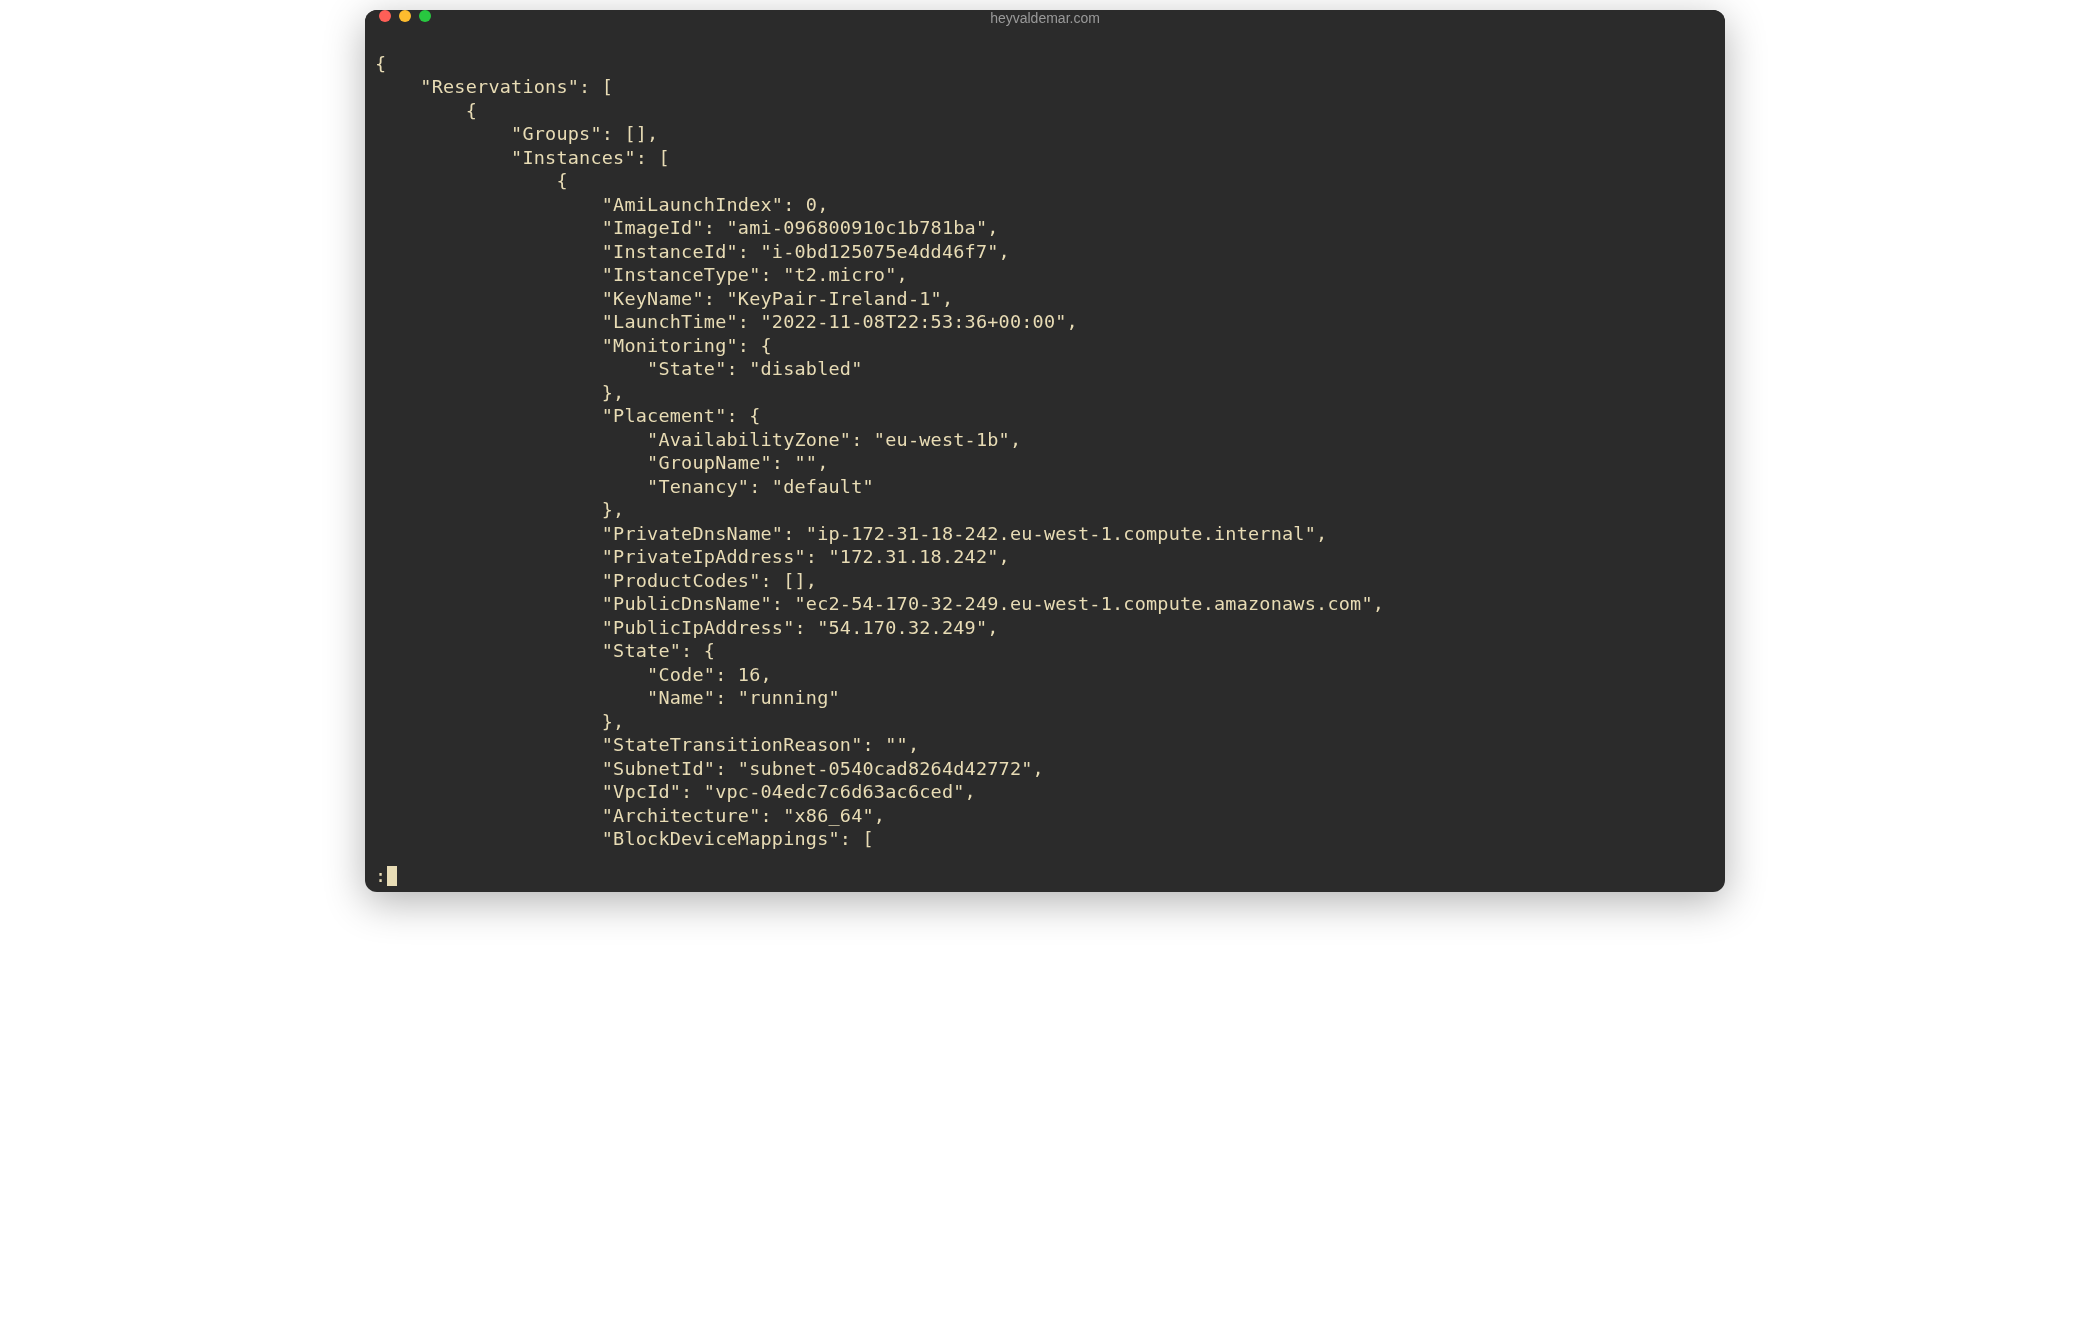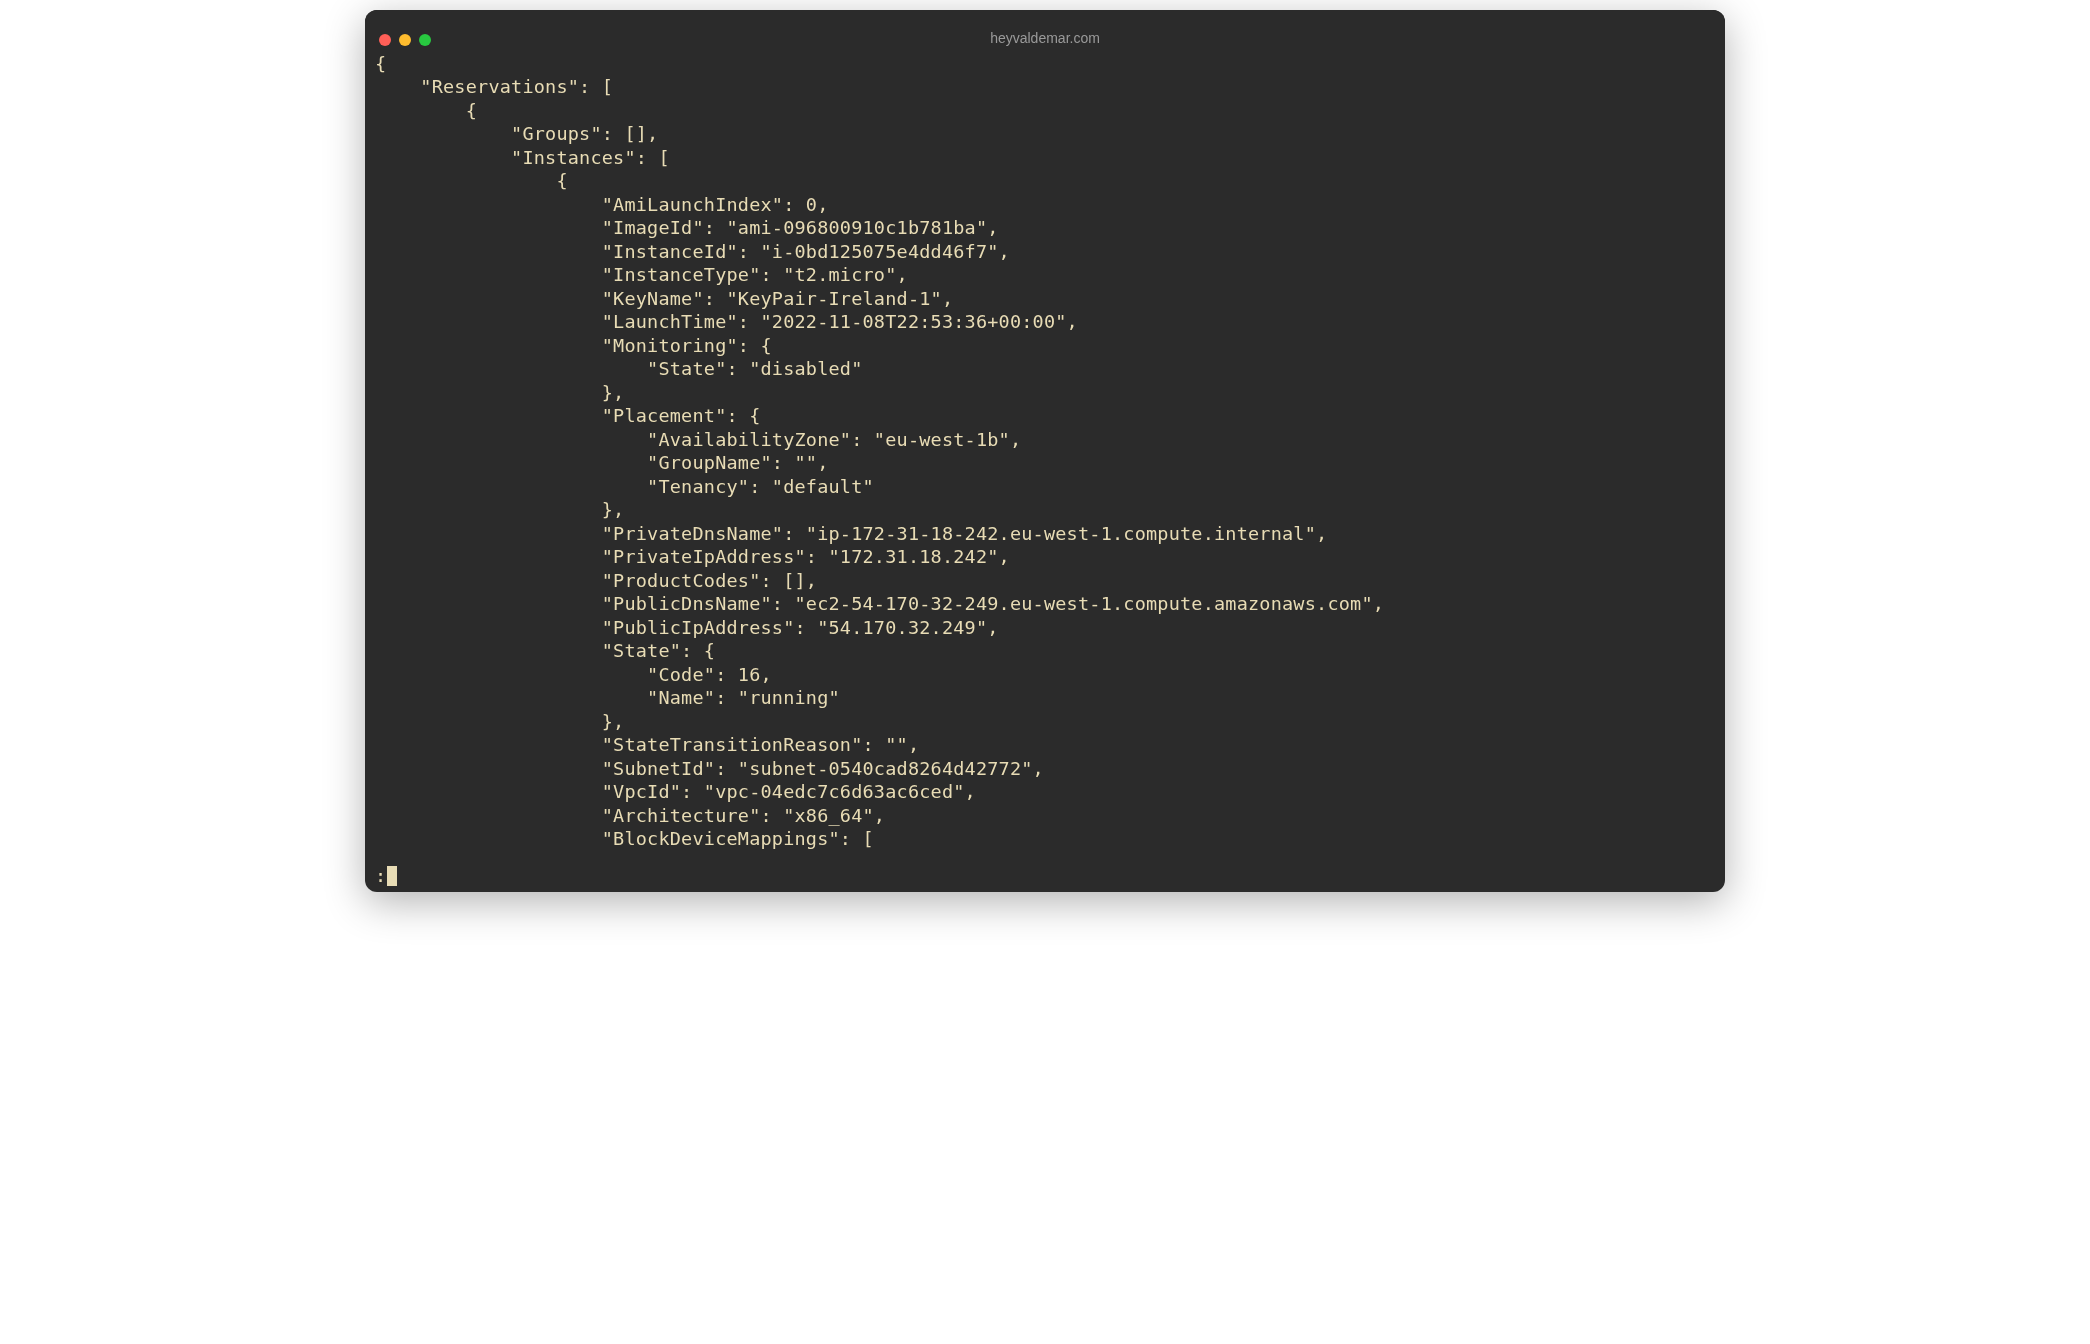--- a/index.html
+++ b/index.html
@@ -23,21 +23,21 @@
       border-radius: 12px;
       overflow: hidden;
       display: flex;
       flex-direction: column;
       box-shadow: 0 10px 40px rgba(0,0,0,0.3);
     }
     .title-bar {
       height: 36px;
       background: #2b2b2b;
       display: flex;
-      align-items: flex-end;
+      align-items: flex-start;
       padding: 0 14px;
       position: relative;
     }
     .traffic-lights {
       display: flex;
       gap: 8px;
       align-items: center;
     }
     .traffic-light {
       width: 12px;

